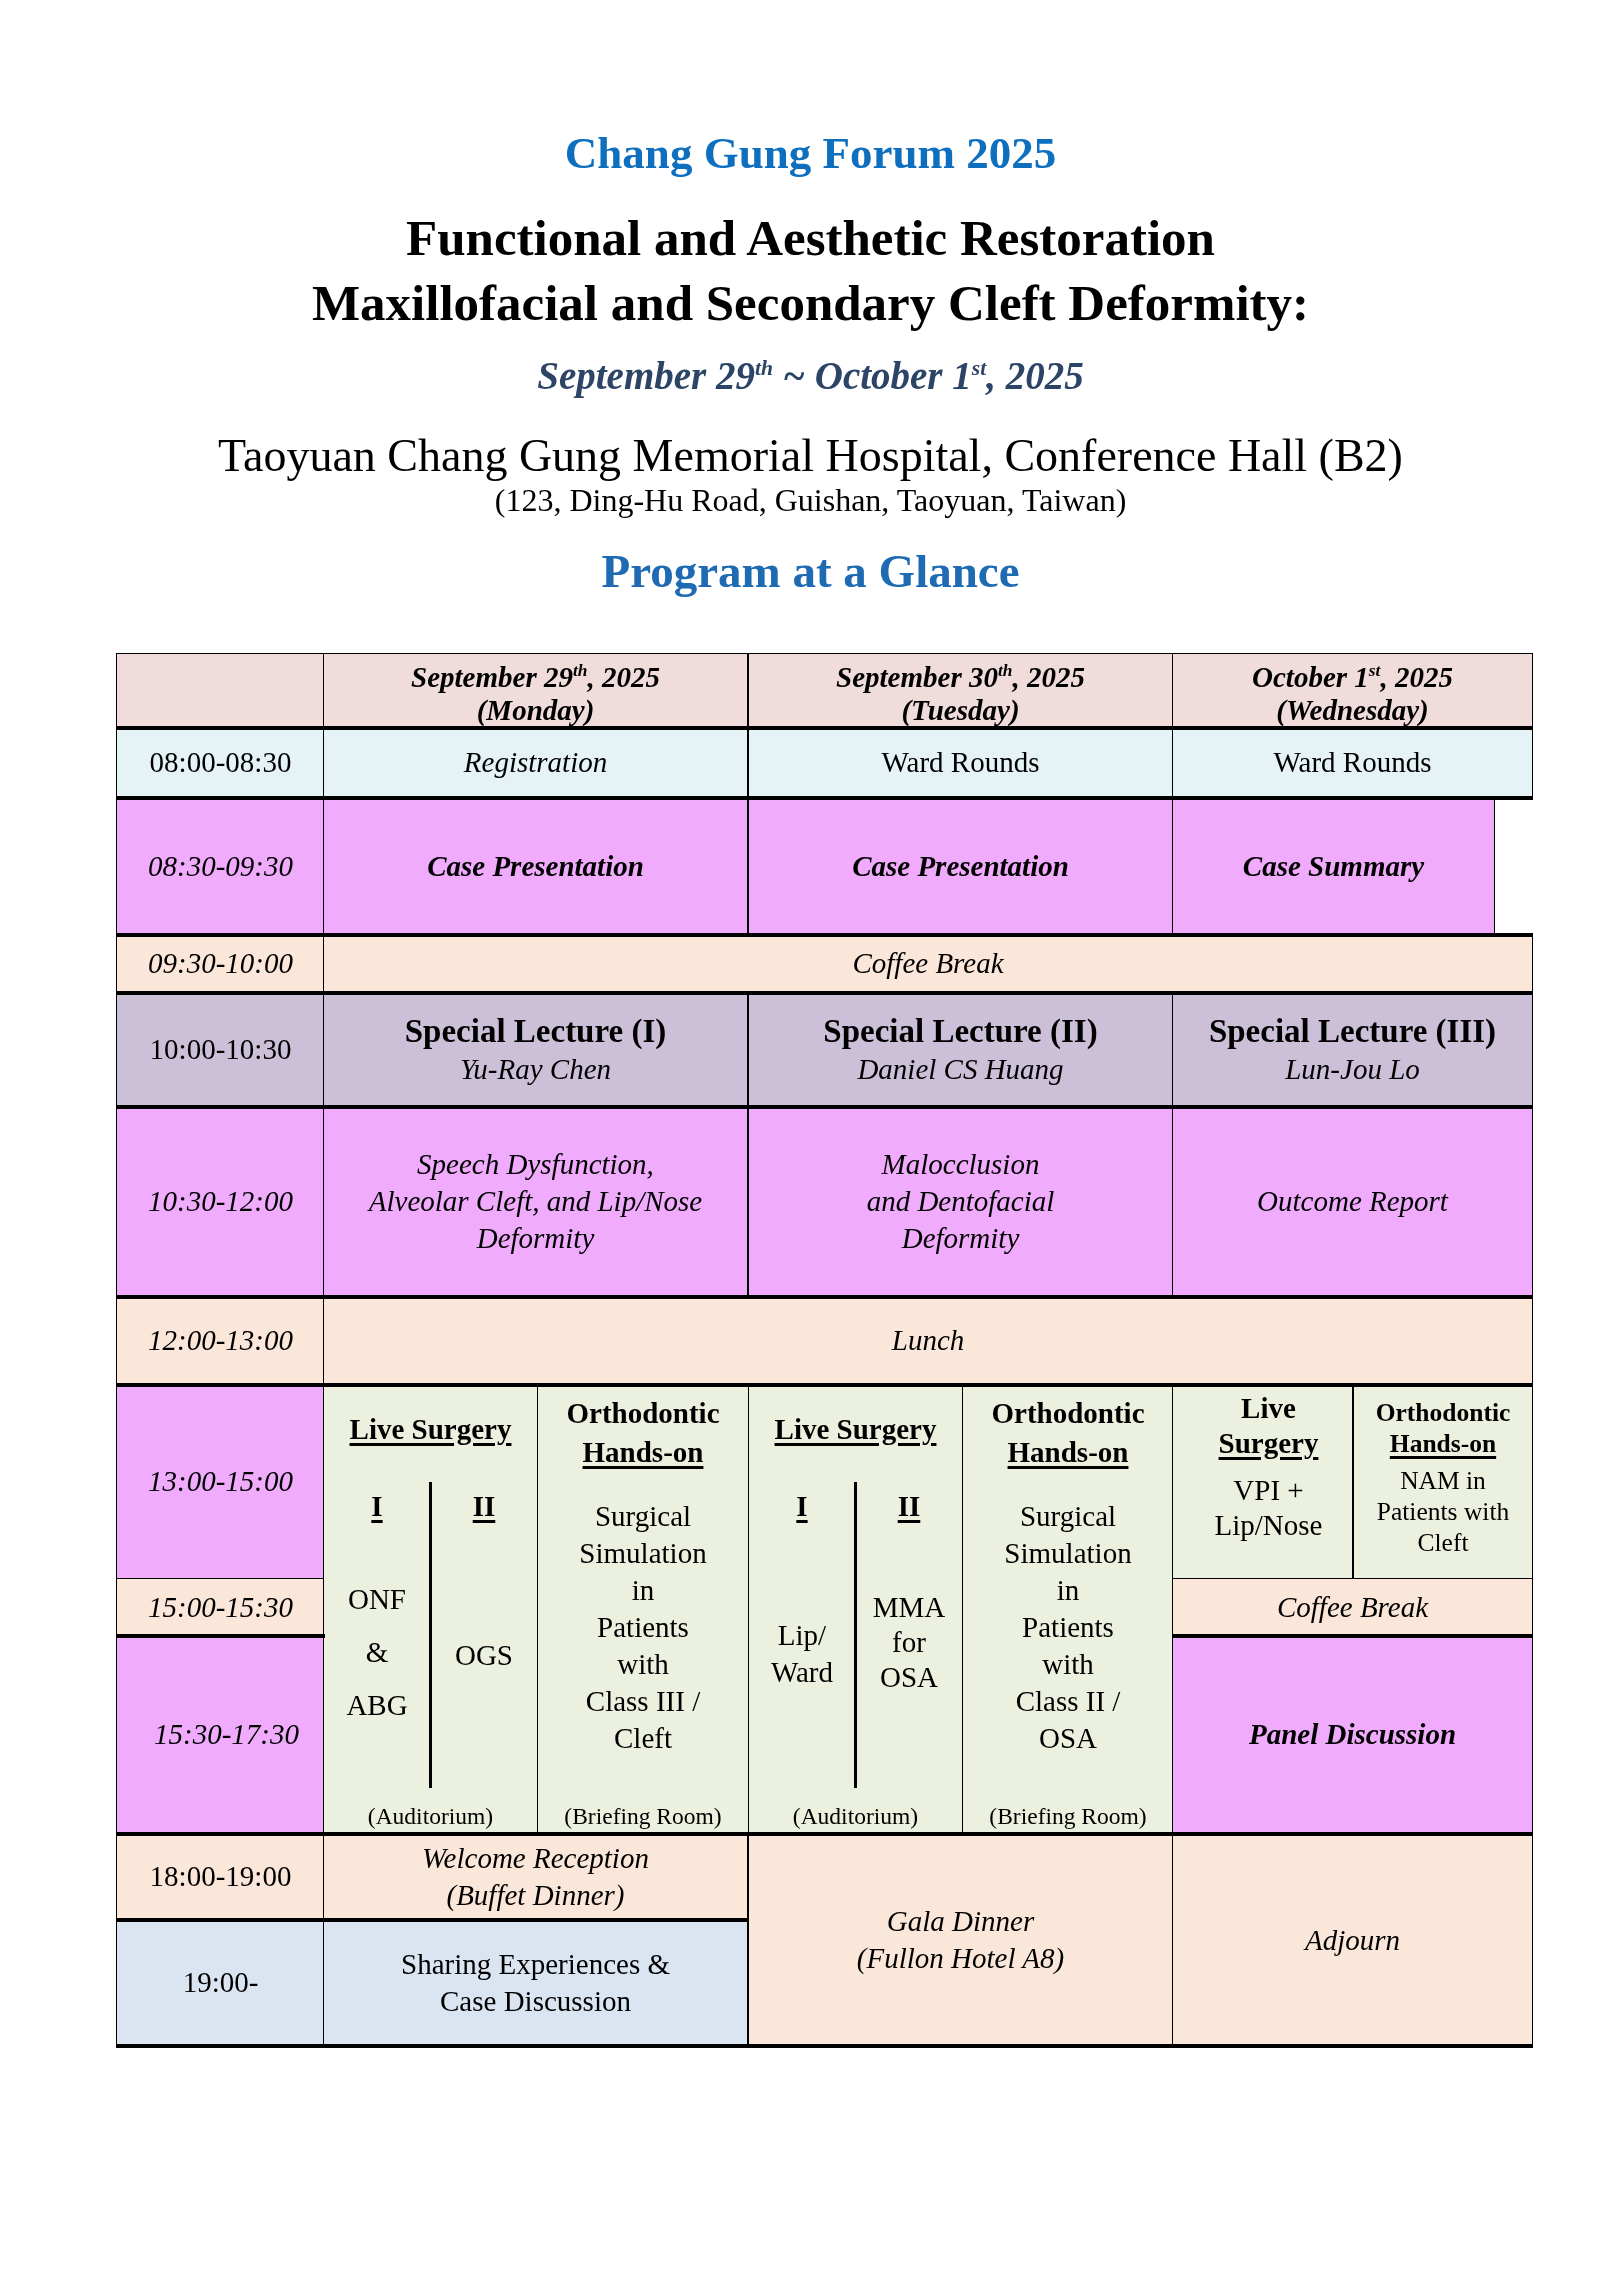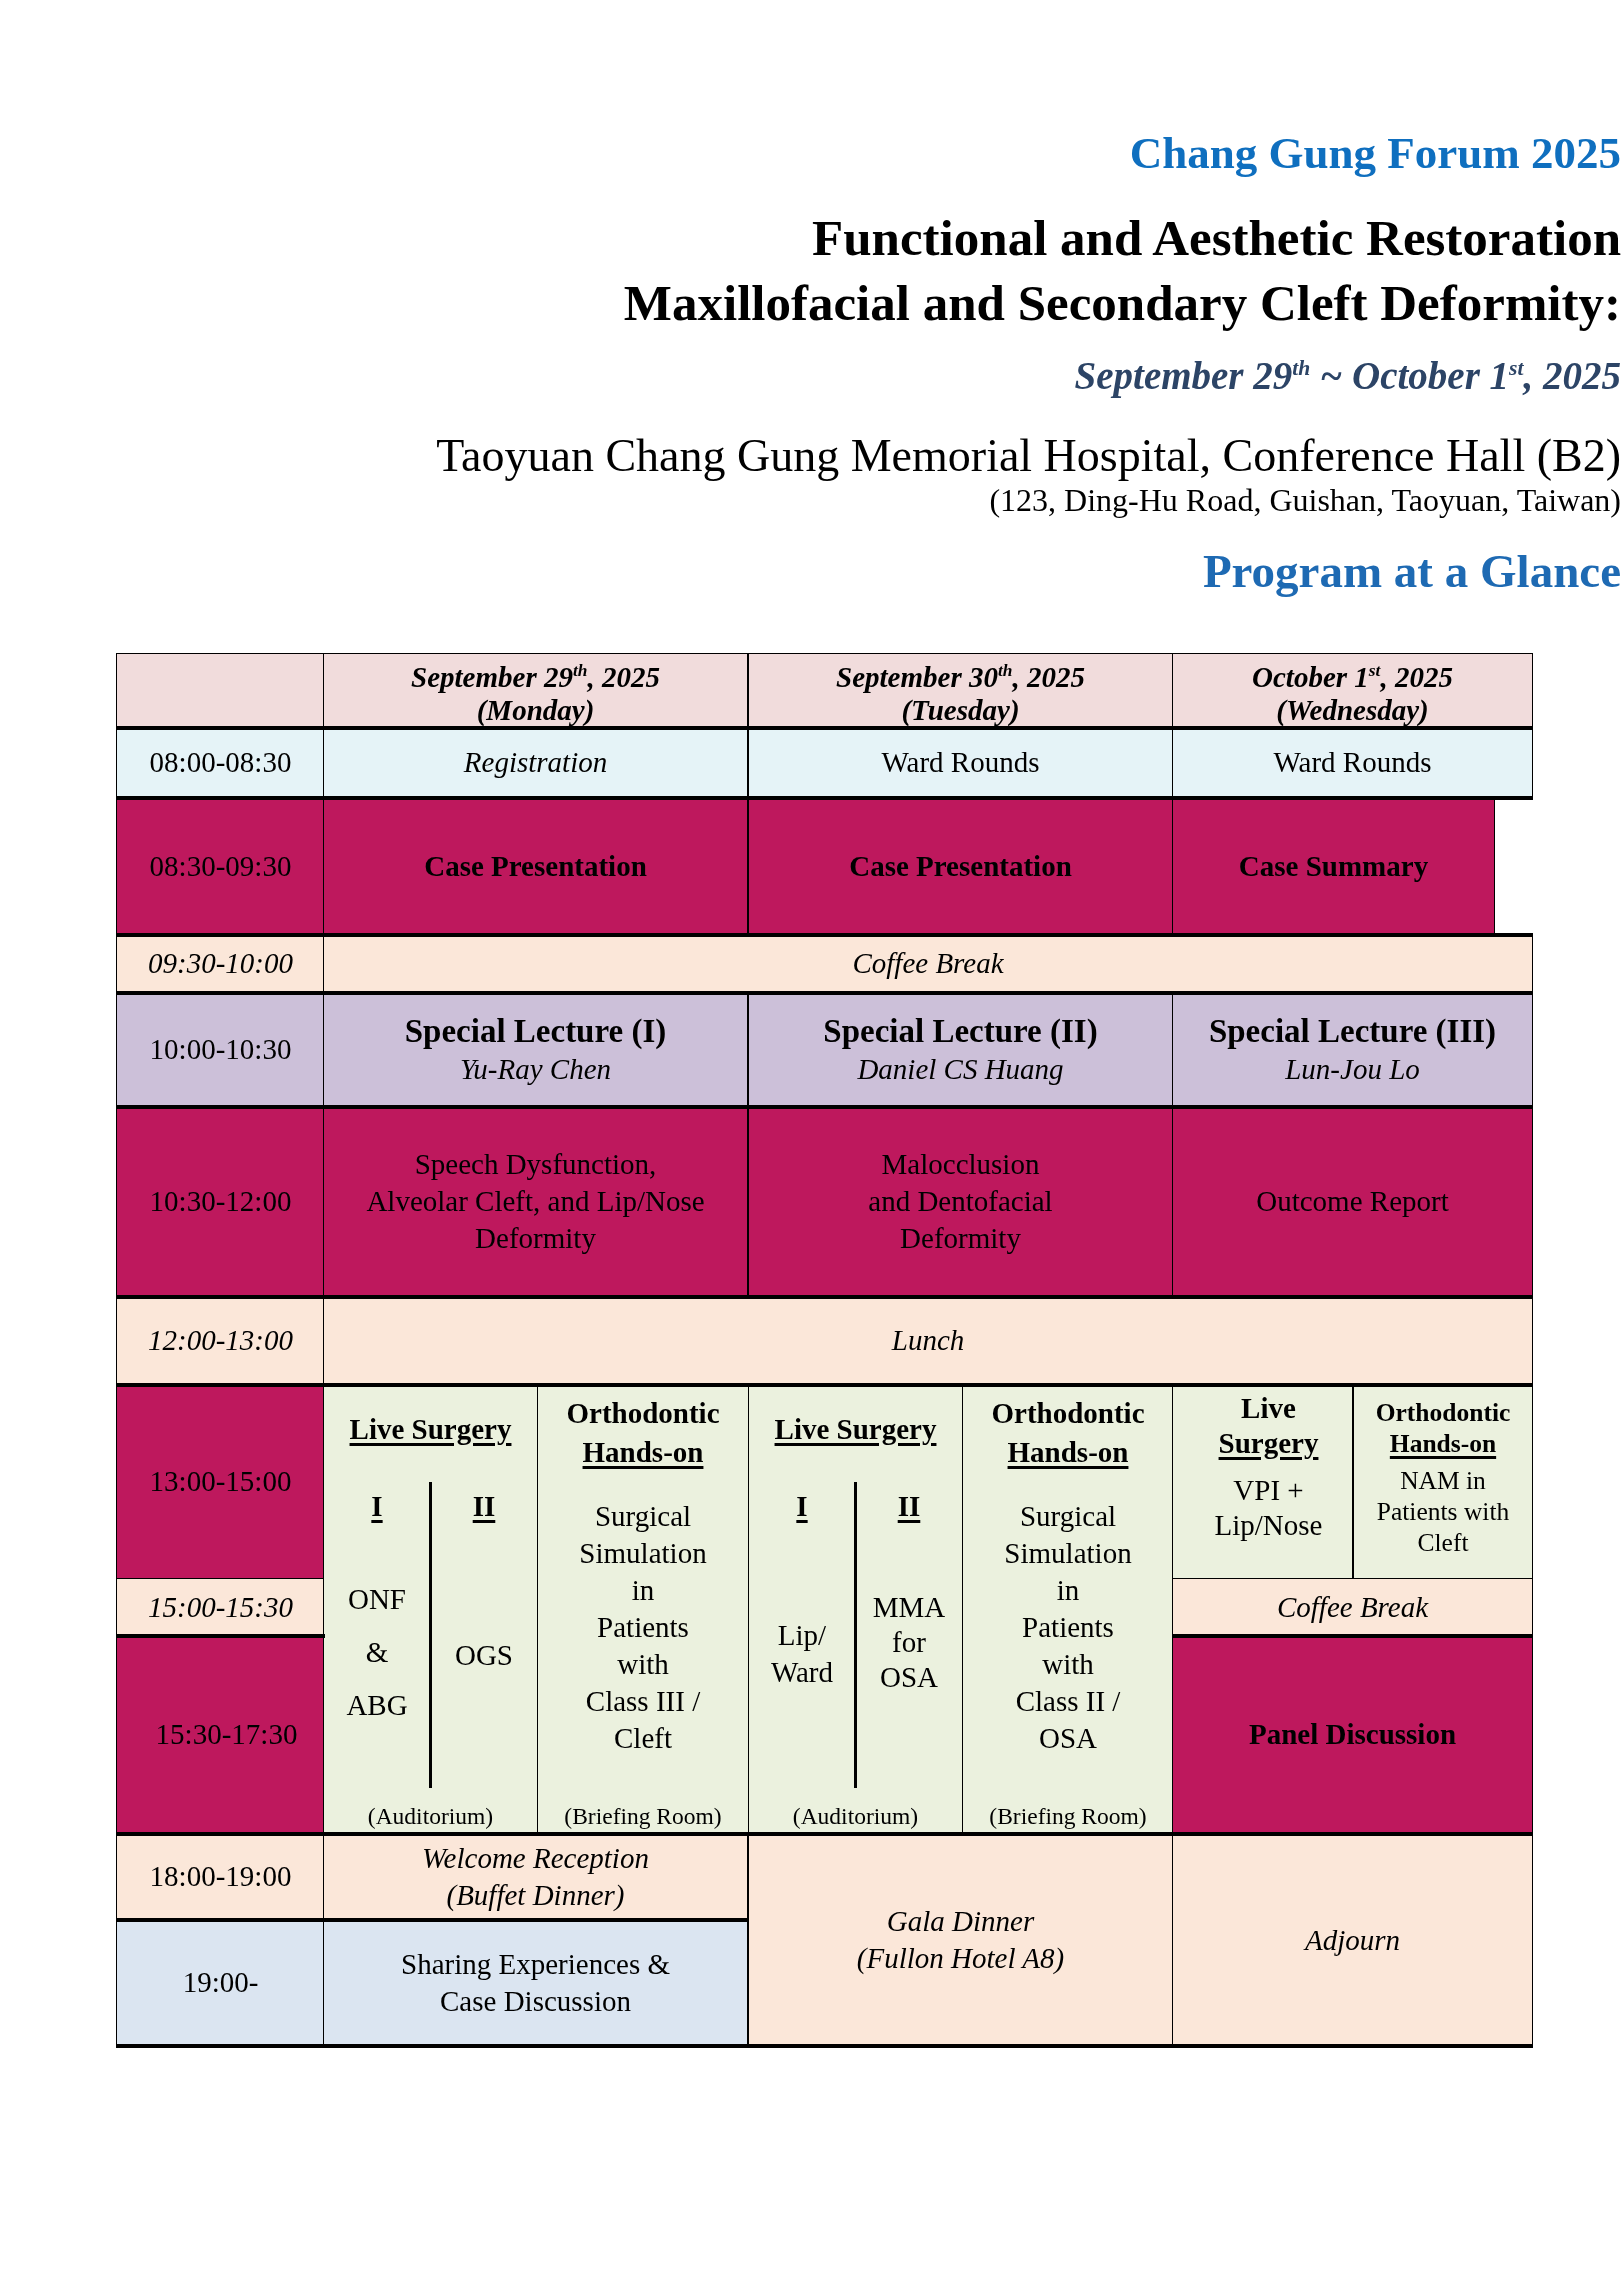--- a/index.html
+++ b/index.html
@@ -1,33 +1,33 @@
 <!DOCTYPE html>
 <html><head>
 <meta charset="utf-8">
 <style>
   html, body { margin:0; padding:0; background:#ffffff; }
   body { width:1621px; height:2293px; position:relative; font-family:"Liberation Serif", serif; color:#000; overflow:hidden; }
-  .center { position:absolute; left:0; width:1621px; text-align:right; }
+  .center { position:absolute; left:0; width:1621px; text-align:center; }
   .forum { top:127px; font-size:45px; font-weight:bold; color:#0f6fbf; }
   .title { top:206px; font-size:51px; font-weight:bold; line-height:65px; }
   .dates { top:353px; font-size:39px; font-weight:bold; font-style:italic; color:#2c4466; }
   .dates sup { font-size:21.6px; }
   .venue { top:429px; font-size:46px; }
   .addr { top:482px; font-size:32px; }
   .pag { top:544px; font-size:47px; font-weight:bold; color:#1e6ab3; }
 
   .cell { position:absolute; box-sizing:border-box; border:1.5px solid #000; display:flex; flex-direction:column; align-items:center; justify-content:center; text-align:center; font-size:29px; line-height:37px; }
   .pink { background:#f1dcdc; }
   .lblue { background:#e5f3f7; }
   .peach { background:#fbe7d9; }
   .purple { background:#ccc0d9; }
   .green { background:#ebf1de; }
   .grey { background:#dbe5f1; }
-  .white { background:#be185d; }
+  .white { background:#f0abfc;font-style:italic; }
   .it { font-style:italic; }
   .b { font-weight:bold; }
   .big { font-size:33px; line-height:39px; font-weight:bold; }
   .u { text-decoration:underline; text-decoration-thickness:2.9px; text-underline-offset:3.9px; }
   .hline { position:absolute; height:3.9px; background:#000; }
   .vsub { position:absolute; width:2.9px; background:#000; }
   .txt { position:absolute; text-align:center; font-size:29px; line-height:37px; }
   .small { font-size:23.5px; }
   sup { font-size:0.6em; }
 </style>

